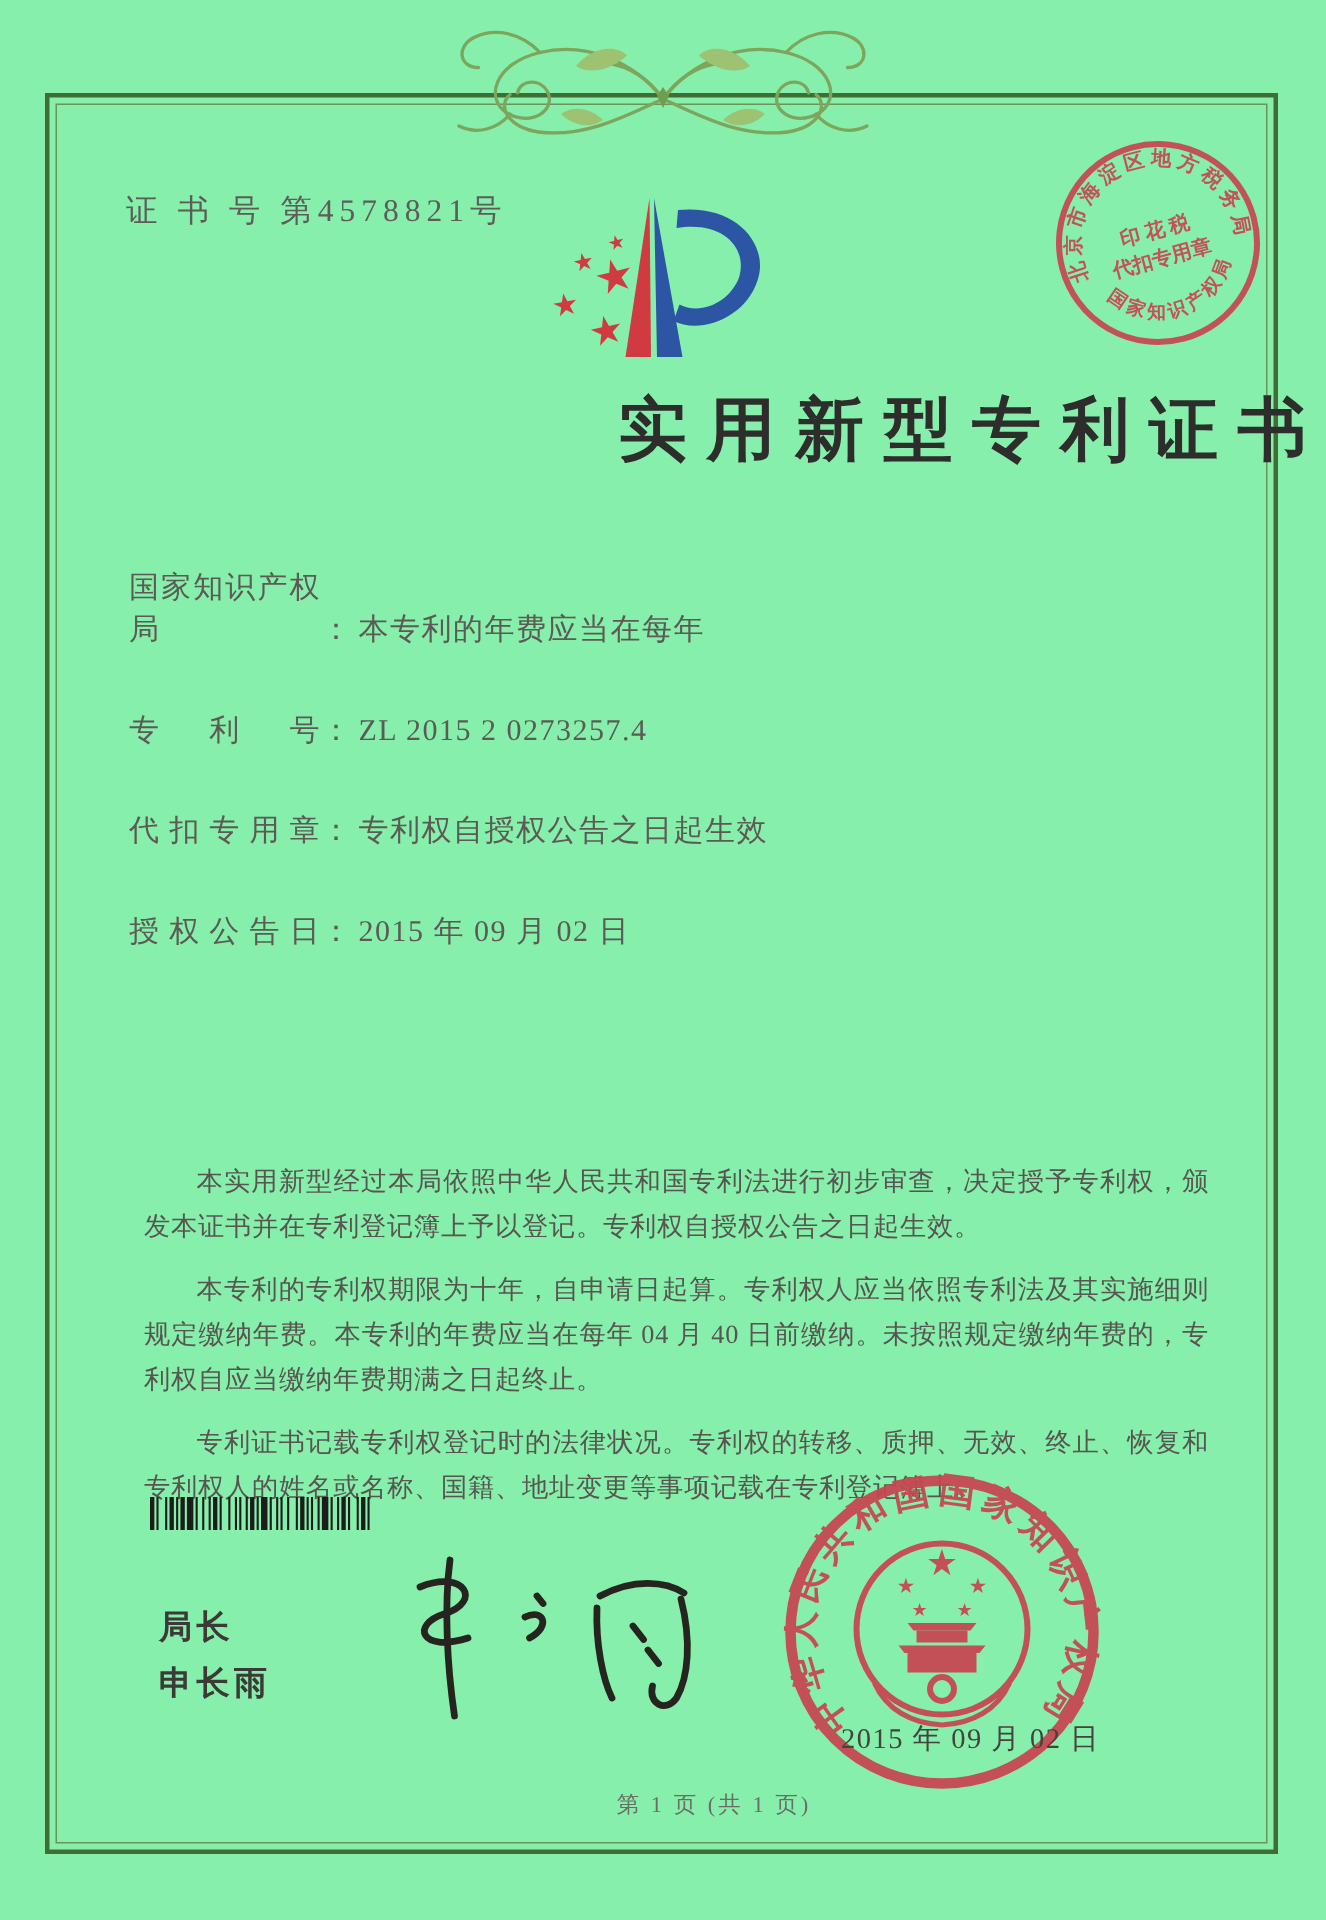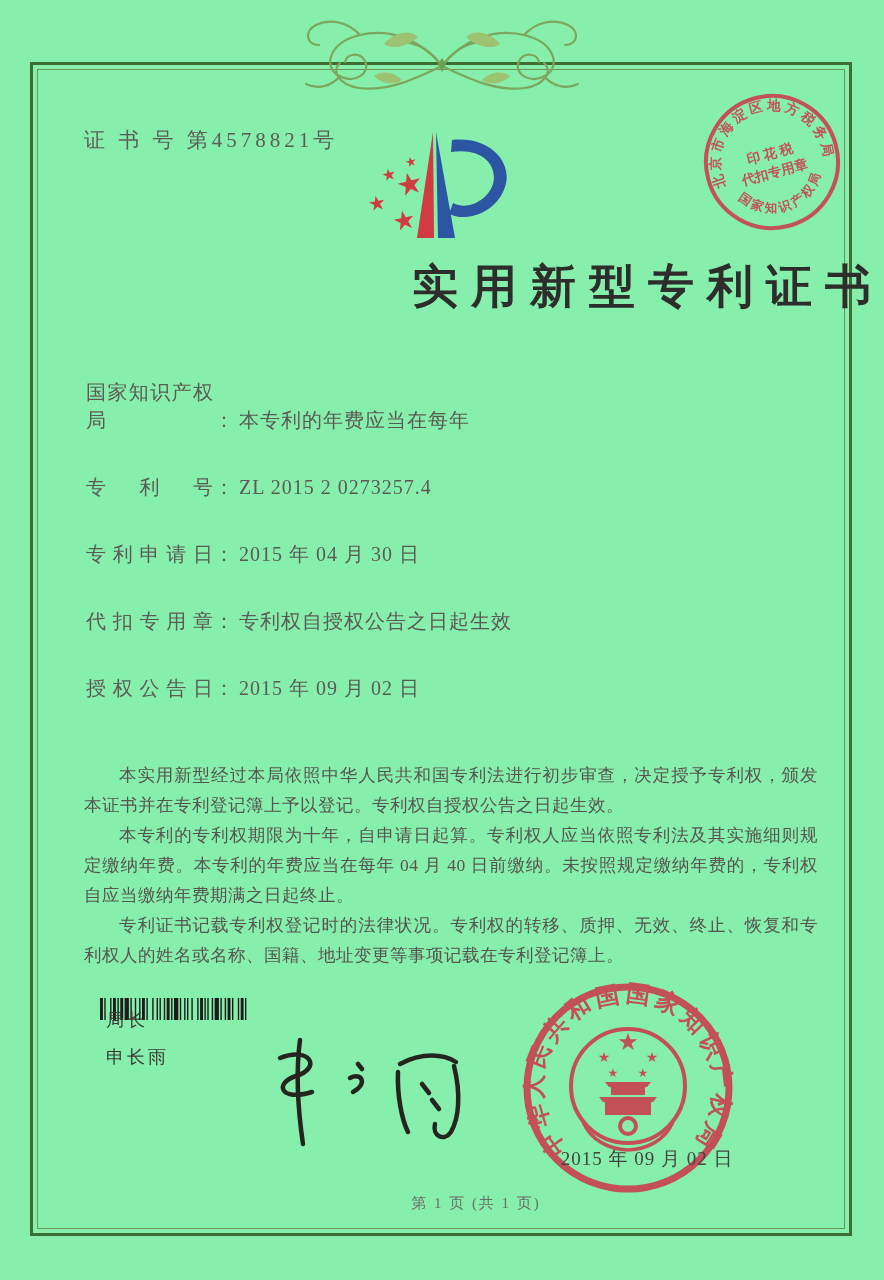--- a/index.html
+++ b/index.html
@@ -22,24 +22,24 @@
     box-sizing:border-box;color:#2d2d2b;}
   .fields{position:absolute;left:86px;top:378px;width:710px;}
   .f-row{margin-bottom:39px;font-size:20px;color:#5c5a54;letter-spacing:1px;
     line-height:28px;}
   .f-label{display:inline-block;width:128px;text-align:justify;
     text-align-last:justify;vertical-align:bottom;}
   .f-colon{display:inline-block;margin-right:4px;}
   .body-text{position:absolute;left:84px;top:760px;width:734px;
     font-size:17.5px;line-height:30px;color:#57554f;text-align:justify;
     letter-spacing:.5px;}
-  .body-text p{margin:0;text-indent:2em;}
+  .body-text p{margin:12px;text-indent:2em;}
   .barcode{position:absolute;left:100px;top:998px;}
-  .signer{position:absolute;left:106px;top:1002px;font-size:18px;
-    line-height:37px;color:#3c3a36;letter-spacing:3px;}
+  .signer{position:absolute;left:106px;top:1066px;font-size:22px;
+    line-height:37px;color:#3c3a36;letter-spacing:3px;font-weight:bold;}
   .signature{position:absolute;left:240px;top:1026px;}
   .cnipa-seal{position:absolute;left:513px;top:976px;opacity:.93;}
   .seal-date{position:absolute;left:552px;top:1146px;width:190px;
     text-align:center;font-size:19px;color:#45433d;letter-spacing:1px;}
   .footer{position:absolute;left:0;top:1194px;width:100%;text-align:center;
     font-size:15px;color:#6c6c66;letter-spacing:2px;padding-left:34px;}
 </style>
 </head>
 <body>
 
@@ -99,23 +99,20 @@
   </svg>
 
   <div class="title">实用新型专利证书</div>
 
   <div class="fields">
     <div class="f-row">
       <span class="f-label">国家知识产权局</span><span class="f-colon">：</span><span>本专利的年费应当在每年</span>
     </div>
     <div class="f-row">
       <span class="f-label">专利号</span><span class="f-colon">：</span><span>ZL 2015 2 0273257.4</span>
-    </div>
-    <div class="f-row">
-      <span class="f-label">专利申请日</span><span class="f-colon">：</span><span>2015 年 04 月 30 日</span>
     </div>
     <div class="f-row">
       <span class="f-label">代扣专用章</span><span class="f-colon">：</span><span>专利权自授权公告之日起生效</span>
     </div>
     <div class="f-row">
       <span class="f-label">授权公告日</span><span class="f-colon">：</span><span>2015 年 09 月 02 日</span>
     </div>
   </div>
 
   <div class="body-text">

